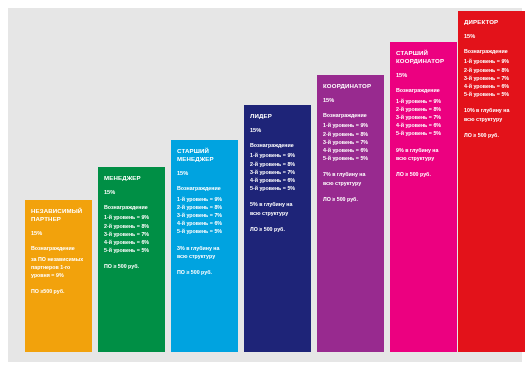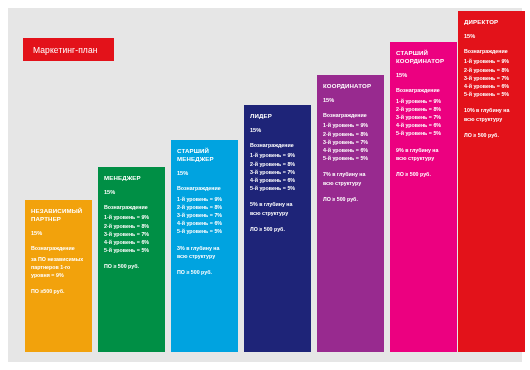--- a/index.html
+++ b/index.html
@@ -109,23 +109,20 @@
   .t-purple { color: #982a8f; }
   .t-pink   { color: #ec0080; }
   .t-red    { color: #e3121a; }
 </style>
 </head>
 <body>
 
 <div class="canvas">
   <div class="board"></div>
 
-  <div class="title-badge">
-    <span class="t">Маркетинг-план</span>
-  </div>
 
   <div class="col" style="left:25px; top:200px; width:67px; height:152px;">
     <div class="bar c-orange" style="height:152px;">
       <div class="role">НЕЗАВИСИМЫЙ ПАРТНЕР</div>
       <div class="pct">15%</div>
       <div class="blk">
         <span class="ln lead">Вознаграждение</span>
         <span class="ln">за ПО независимых</span>
         <span class="ln">партнеров 1-го</span>
         <span class="ln">уровня = 9%</span>

